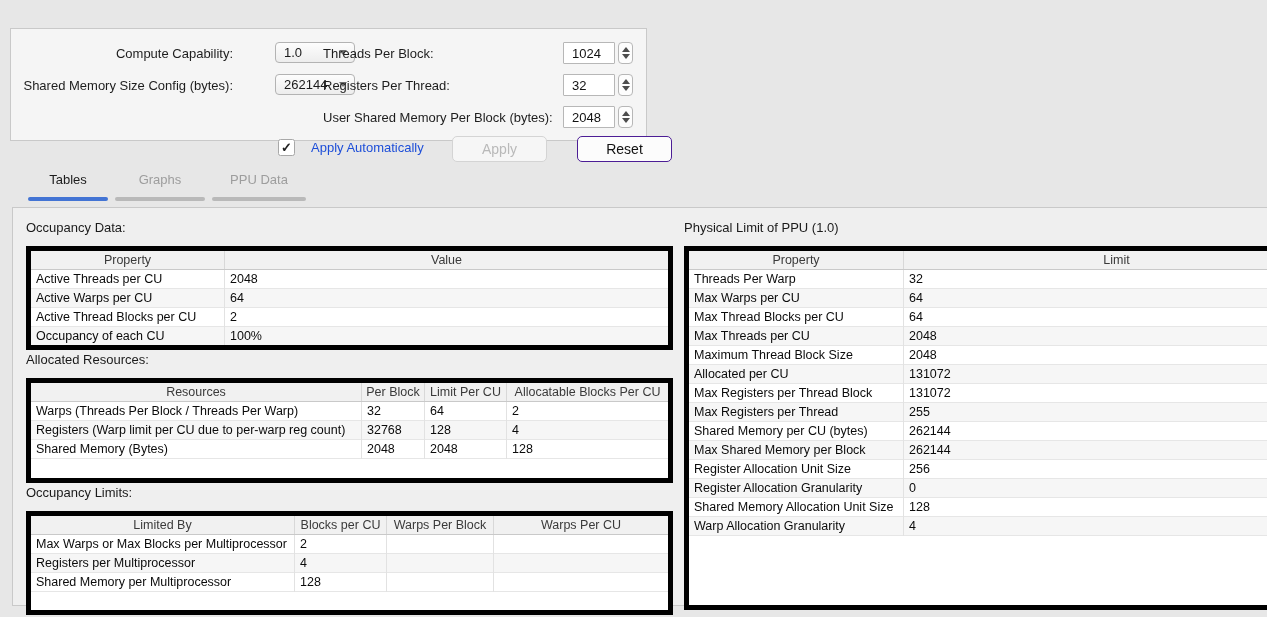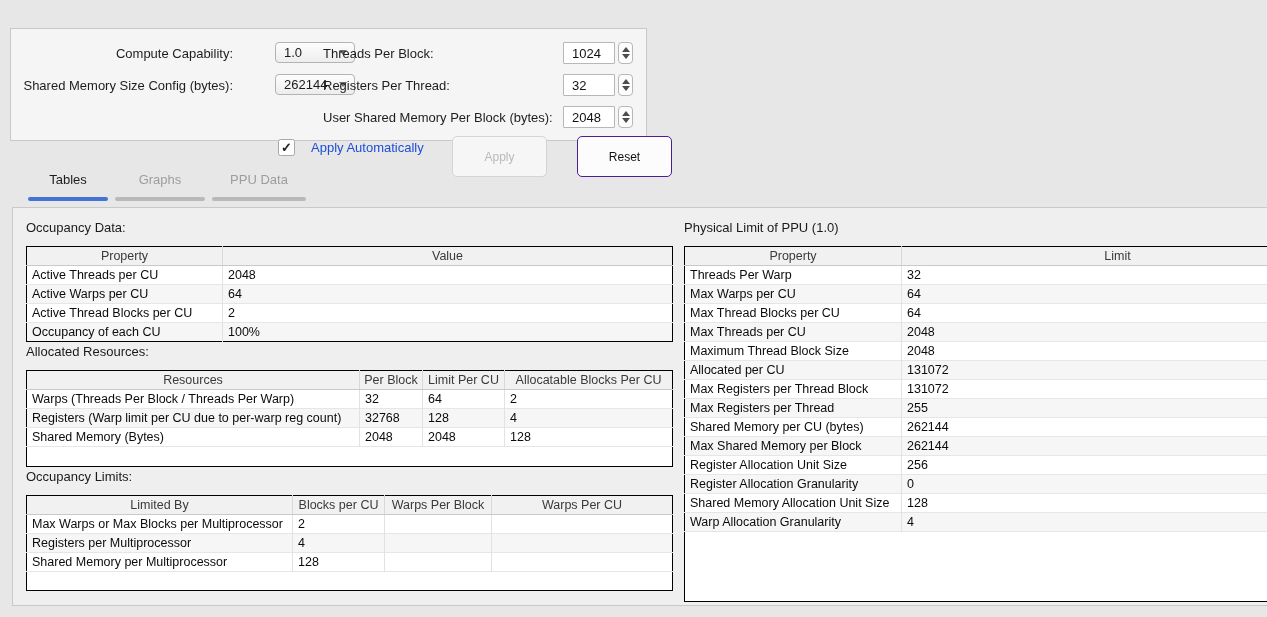--- a/index.html
+++ b/index.html
@@ -47,22 +47,22 @@
   .apply-row{position:absolute;left:278px;top:136px;height:23px;display:flex;align-items:center;}
   .checkbox{
     width:15px;height:15px;background:#fff;border:1px solid #a8a8a8;border-radius:2.5px;
     display:flex;align-items:center;justify-content:center;
     font-size:13px;font-weight:bold;color:#222;line-height:1;cursor:default;
   }
   .checkbox .mark{display:none;}
   .checkbox.checked .mark{display:block;margin-top:-1px;}
   .cb-label{margin-left:16px;color:#1d4ed8;}
   .btn{
-    position:absolute;top:136px;width:95px;height:41px;border-radius:5px;
-    font-family:"Liberation Sans",sans-serif;font-size:12px;
+    position:absolute;top:136px;width:95px;height:26px;border-radius:5px;
+    font-family:"Liberation Sans",sans-serif;font-size:14px;
     display:flex;align-items:center;justify-content:center;box-sizing:border-box;
   }
   .btn-apply{left:452px;background:#f6f6f6;border:1px solid #d4d4d4;color:#b9b9b9;}
   .btn-reset{left:577px;background:#fcfcfc;border:1px solid #4c1d95;color:#111;cursor:default;}
   
   .tabs{position:absolute;left:28px;top:172px;display:flex;gap:7px;}
   .tab{display:flex;flex-direction:column;align-items:center;height:29px;cursor:default;text-align:right;}
   .tab .tab-label{font-size:13px;color:#9d9d9d;padding-bottom:7px;}
   .tab .tab-underline{width:100%;height:4px;border-radius:2px;background:#b9b9b9;margin-top:auto;}
   .tab.active .tab-label{color:#1c1c1c;}
@@ -73,21 +73,21 @@
     position:absolute;left:12px;top:207px;width:1350px;height:397px;
     background:#efefef;border:1px solid #c9c9c9;
   }
   .col{position:absolute;top:12px;}
   .left-col{left:13px;width:647px;}
   .right-col{left:671px;width:650px;}
   .sec-title{height:16px;line-height:16px;margin-bottom:10px;color:#1a1a1a;white-space:nowrap;}
   .sec-title.mt{margin-top:2px;}
   table.grid{
     border-collapse:collapse;table-layout:fixed;background:#fff;
-    border:1px solid #000000;font-size:12.5px;
+    border:5px solid #000000;font-size:12.5px;
   }
   table.w-left{width:647px;}
   table.w-right{width:650px;}
   .grid th{
     font-weight:400;height:18px;background:#f1f1f1;color:#3a3a3a;
     border-bottom:1px solid #c9c9c9;border-right:1px solid #d8d8d8;
     padding:0 4px;text-align:center;white-space:nowrap;overflow:hidden;
   }
   .grid th:last-child{border-right:none;}
   .grid td{

